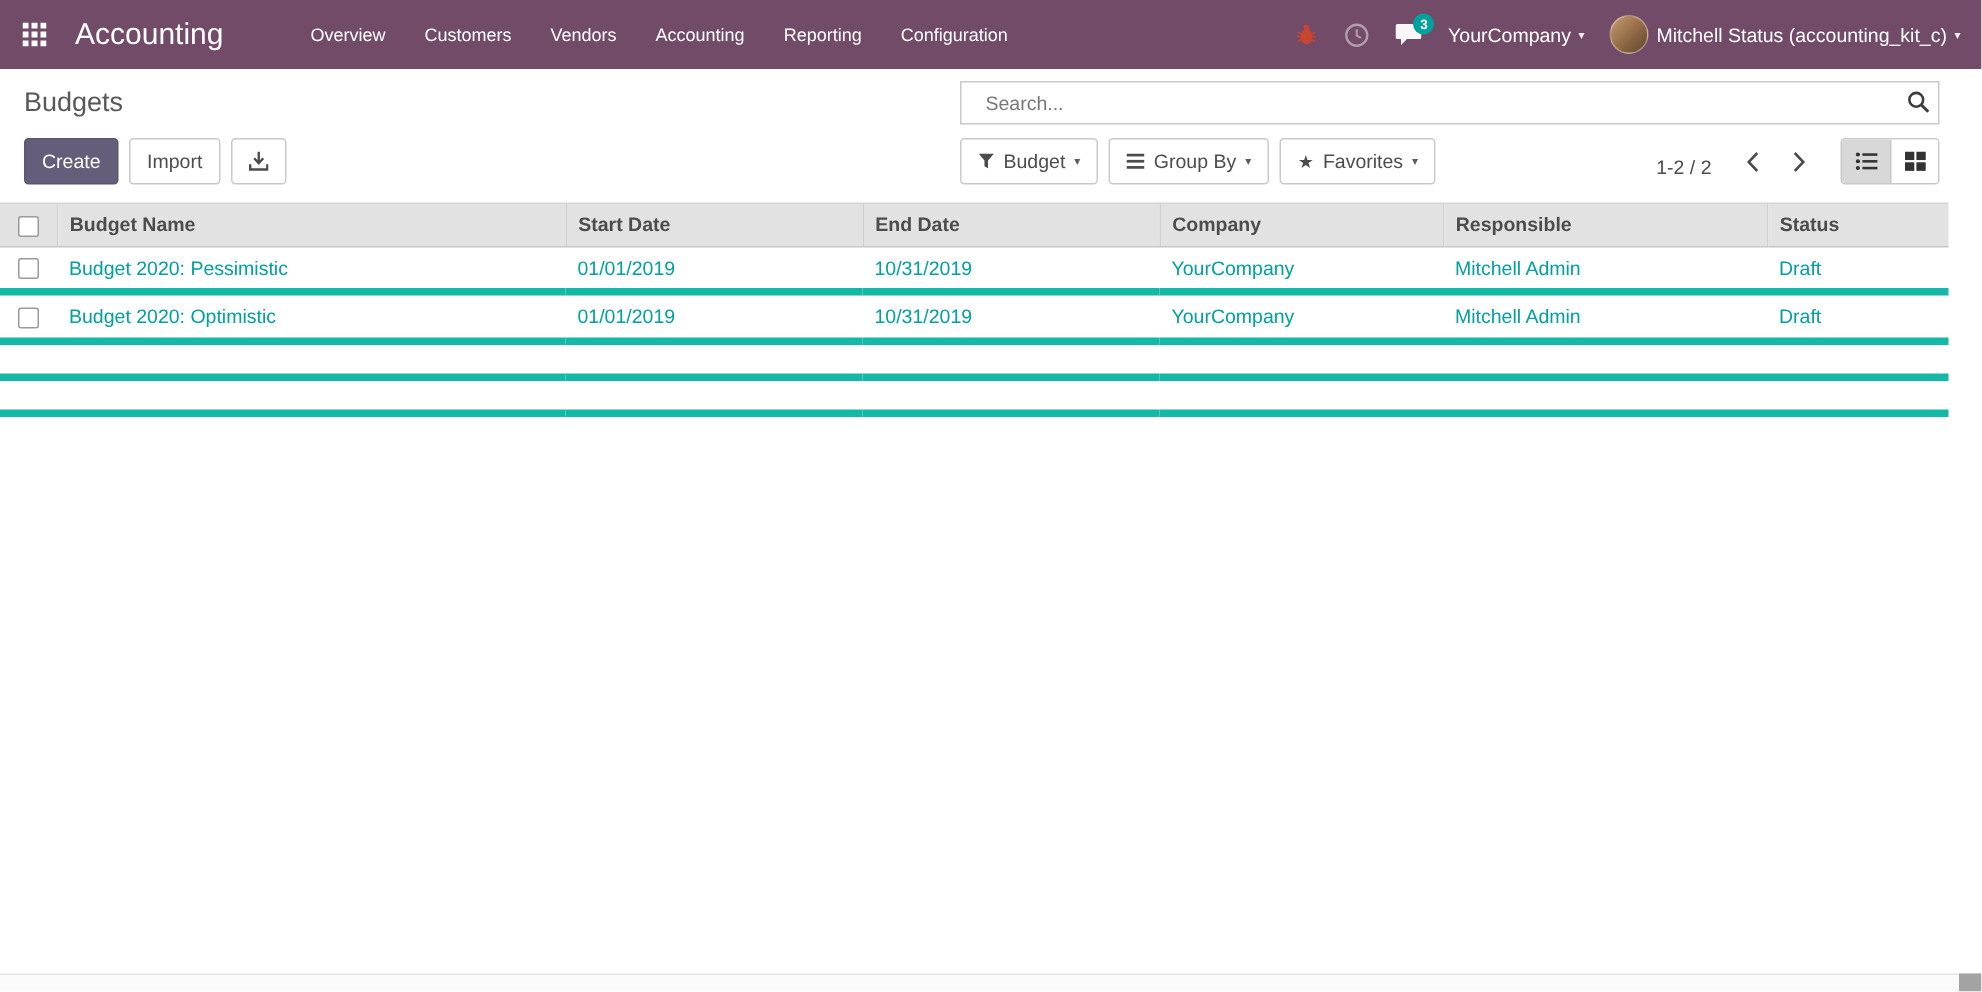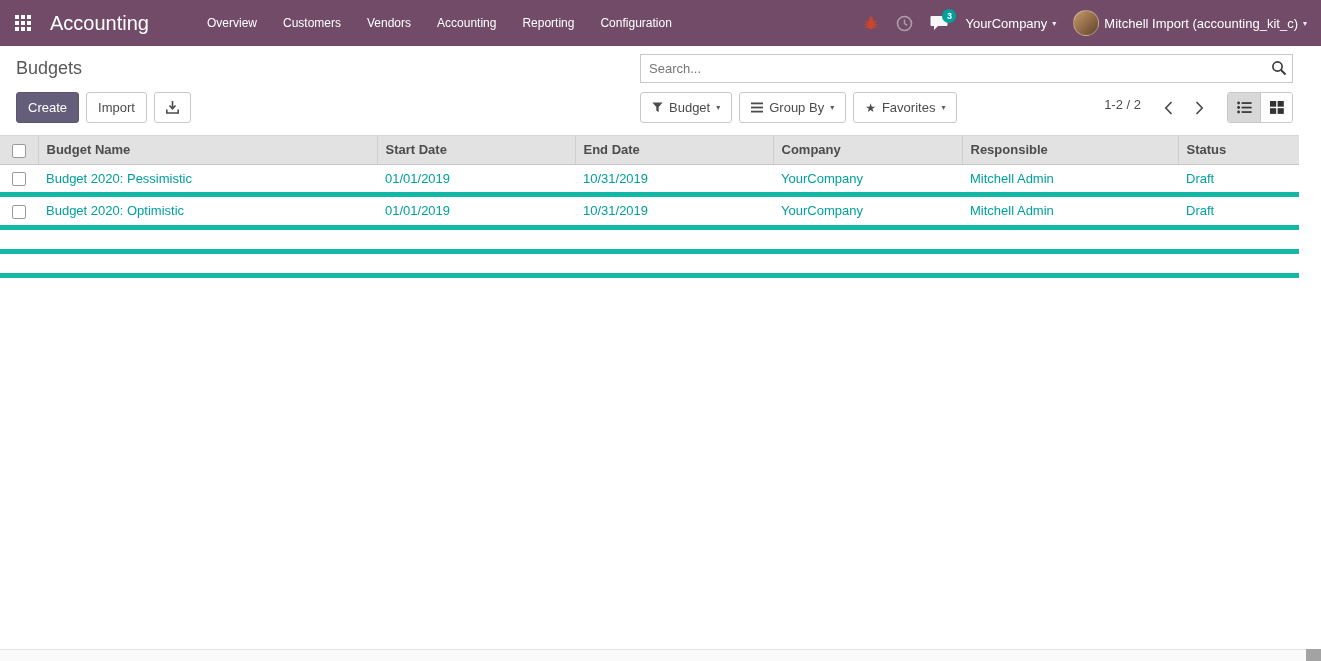--- a/index.html
+++ b/index.html
@@ -50,37 +50,37 @@
 
   
   .cp { padding:8px 28px 0 16px; }
   .cp-row { display:flex; align-items:center; }
   .cp-left { flex:0 0 624px; }
   .page-title { font-size:18px; color:#585858; }
   .searchbox { flex:1; position:relative; }
   .search-input {
     width:100%; height:29px;
     border:1px solid #c9c9c9; background:#fff;
-    padding:4px 30px 4px 8px; font-size:13px; color:#333;
+    padding:4px 30px 4px 16px; font-size:13px; color:#333;
     outline:none; font-family:"Liberation Sans", sans-serif;
   }
   .search-input::placeholder { color:#767676; }
   .search-btn { position:absolute; right:6px; top:6px; cursor:pointer; line-height:0; }
 
   .cp-row2 { margin-top:9px; }
   .btn {
     height:31px; padding:0 11px; font-size:13px;
     border:1px solid #c9c9c9; background:#fff; color:#4c4c4c;
     border-radius:3px; cursor:pointer; display:inline-flex;
     align-items:center; gap:6px; font-family:"Liberation Sans", sans-serif;
   }
   .btn-primary { background:#655e7a; border-color:#5c5670; color:#fff; }
   .left-buttons { display:flex; gap:7px; flex:0 0 624px; }
   .filter-buttons { display:flex; gap:7px; }
-  .pager { margin-left:auto; display:flex; align-items:flex-start; gap:4px; }
+  .pager { margin-left:auto; display:flex; align-items:flex-end; gap:4px; }
   .pager-range { font-size:13px; color:#4c4c4c; margin-right:10px; }
   .pager-nav { padding:4px 9px; cursor:pointer; line-height:0; }
   .view-switcher { display:flex; margin-left:14px; border:1px solid #c9c9c9; border-radius:3px; overflow:hidden; }
   .vs-btn { width:32px; height:29px; display:flex; align-items:center; justify-content:center; background:#fff; cursor:pointer; }
   .vs-btn.active { background:#d8d8d8; }
   .vs-btn + .vs-btn { border-left:1px solid #c9c9c9; }
 
   
   .table-wrap { margin-top:12px; padding-right:22px; }
   table { width:100%; border-collapse:collapse; table-layout:fixed; font-size:13px; }
@@ -165,21 +165,21 @@
         <path d="M1.5 1 h15 a1 1 0 0 1 1 1 v8 a1 1 0 0 1 -1 1 h-8.5 l-4 4 v-4 h-2.5 a1 1 0 0 1 -1 -1 v-8 a1 1 0 0 1 1 -1 z" fill="#ffffff" opacity="0.95"></path>
       </svg>
       <span class="badge">3</span>
     </span>
     <span class="dropdown-toggle">
       <span>YourCompany</span>
       <span class="caret">▾</span>
     </span>
     <span class="dropdown-toggle">
       <span class="avatar"></span>
-      <span>Mitchell Import (accounting_kit_c)</span>
+      <span>Mitchell Status (accounting_kit_c)</span>
       <span class="caret">▾</span>
     </span>
   </div>
 </header>
 
 <div class="cp">
   <div class="cp-row">
     <div class="cp-left">
       <span class="page-title">Budgets</span>
     </div>

